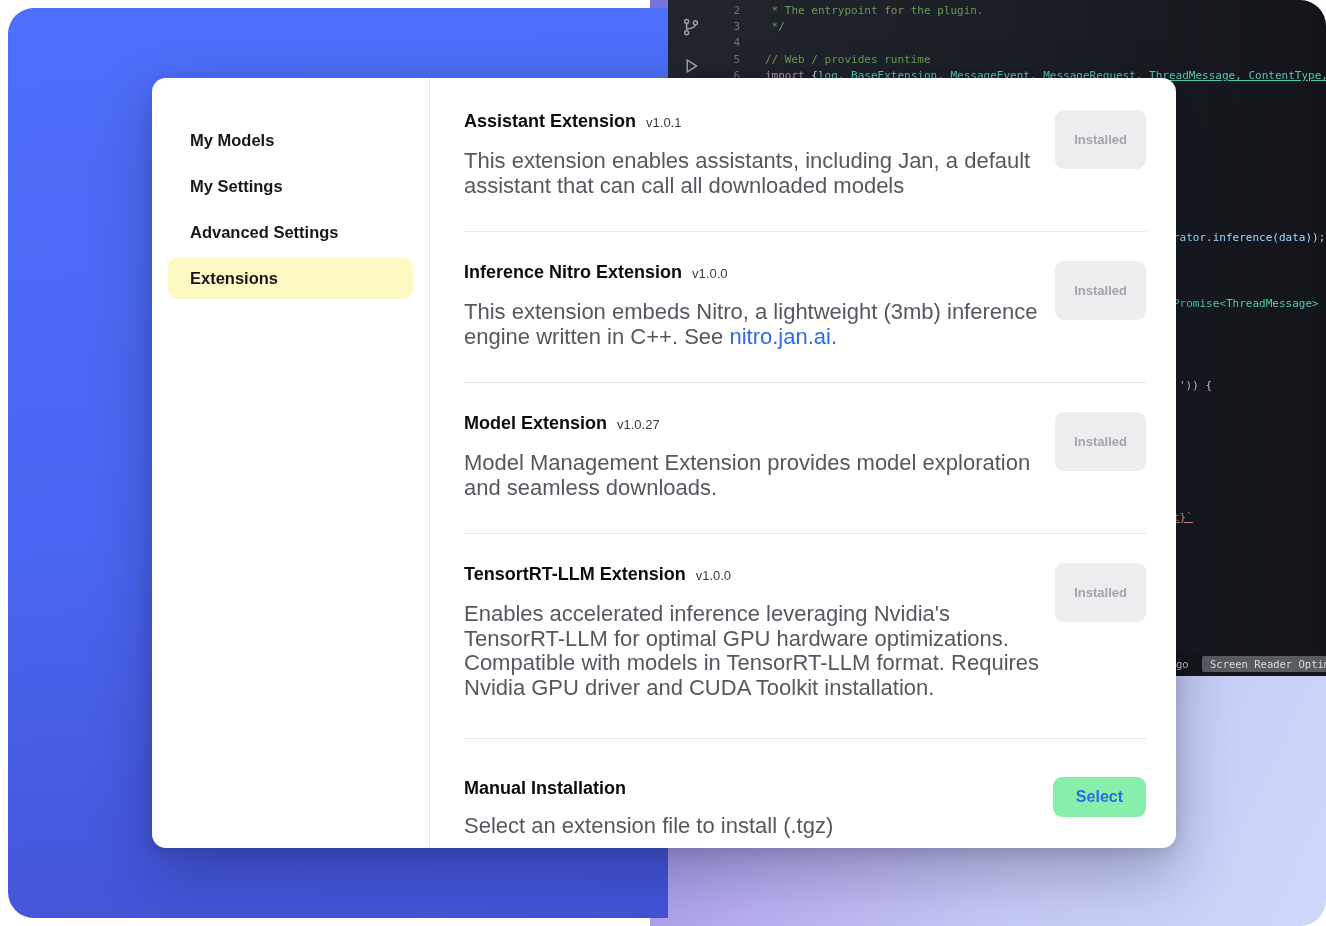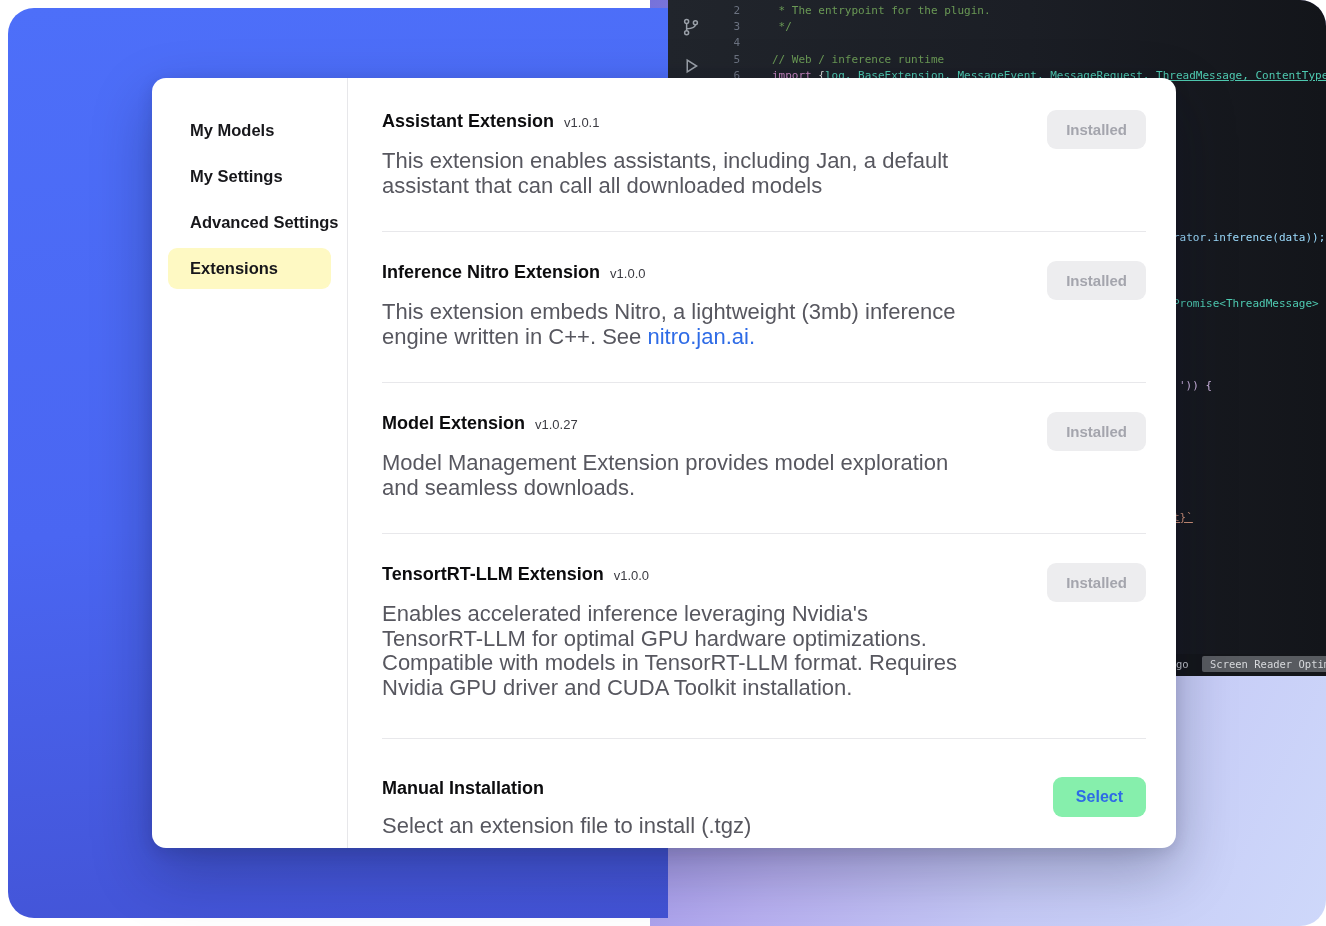--- a/index.html
+++ b/index.html
@@ -27,21 +27,21 @@
     font-family: "DejaVu Sans Mono", monospace;
     font-size: 11px;
     overflow: hidden;
   }
   .activity-icon { position: absolute; left: 13px; color: #9aa0a8; }
   .activity-icon.branch { top: 17px; }
   .activity-icon.run { top: 56px; }
   .code-lines { position: absolute; top: 2px; left: 0; right: 0; }
   .cl { display: flex; height: 16.4px; align-items: center; white-space: pre; }
   .ln { width: 72px; text-align: right; color: #6b7280; flex: none; }
-  .ct { margin-left: 32px; white-space: pre; }
+  .ct { margin-left: 25px; white-space: pre; }
   .tok-green { color: #6a9955; }
   .tok-purple { color: #c586c0; }
   .tok-plain { color: #d4d4d4; }
   .tok-teal { color: #4ec9b0; text-decoration: underline; }
   .frag { position: absolute; white-space: pre; }
   .frag.f0 { left: 505px; top: 231px; color: #9cdcfe; }
   .frag.f1 { left: 505px; top: 297px; color: #4ec9b0; }
   .frag.f2 { left: 511px; top: 379px; color: #cdb4e0; }
   .frag.f3 { left: 505px; top: 511px; color: #ce9178; text-decoration: underline; }
   .statusbar {
@@ -64,23 +64,23 @@
 
   
   .modal {
     position: absolute; left: 152px; top: 78px; width: 1024px; height: 770px;
     background: #ffffff; border-radius: 14px;
     box-shadow: 0 24px 60px rgba(10,15,40,.28), 0 4px 16px rgba(10,15,40,.12);
     display: flex; overflow: hidden;
     color: #0c0c0e;
   }
   .sidebar {
-    width: 196px; flex: none;
+    width: 278px; flex: none;
     border-right: 1px solid #e7e7ea;
-    padding: 32px 16px 0;
+    padding: 42px 16px 0;
   }
   .side-item {
     font-size: 16.5px; font-weight: 600; color: #17171b;
     padding: 11px 22px; border-radius: 9px; margin-bottom: 5px;
     cursor: pointer; white-space: nowrap;
   }
   .side-item.active { background: #fef9c3; }
 
   .content { flex: 1; padding: 30px 30px 0 34px; overflow: hidden; }
   .row {
@@ -90,21 +90,21 @@
   .row.first { padding-top: 0; }
   .row.tensor { padding-bottom: 38px; }
   .row.last { border-bottom: none; padding-top: 36px; }
   .row-info { max-width: 600px; }
   .ext-title { font-size: 18px; font-weight: 700; color: #0c0c0e; line-height: 26px; }
   .ext-version { font-size: 13px; font-weight: 400; color: #3b3b42; margin-left: 10px; }
   .ext-desc { margin: 13px 0 0; font-size: 22px; line-height: 24.5px; color: #57575f; max-width: 585px; }
   .link { color: #2e6be6; text-decoration: none; cursor: pointer; }
   .btn {
     border: none; border-radius: 9px; margin-top: 2px;
-    padding: 11px 19px; font-size: 15px; font-weight: 600;
+    padding: 22px 19px; font-size: 13px; font-weight: 600;
     font-family: "Liberation Sans", sans-serif; cursor: pointer; flex: none;
   }
   .btn-installed { background: #ededef; color: #a4a5ad; }
   .btn-select { background: #86efac; color: #2e6be6; font-weight: 700; padding: 11px 23px; font-size: 16px; }
 </style>
 </head>
 <body>
 
 <div class="screen">
 
@@ -134,21 +134,21 @@
       <div class="cl">
         <span class="ln">3</span>
         <span class="ct tok-green"> */</span>
       </div>
       <div class="cl">
         <span class="ln">4</span>
         <span class="ct"></span>
       </div>
       <div class="cl">
         <span class="ln">5</span>
-        <span class="ct tok-green">// Web / inference runtime</span>
+        <span class="ct tok-green">// Web / provides runtime</span>
       </div>
       <div class="cl">
         <span class="ln">6</span>
         <span class="ct"><span class="tok-purple">import </span><span class="tok-plain">{</span><span class="tok-teal">log, BaseExtension, MessageEvent, MessageRequest, ThreadMessage, ContentType,</span></span>
       </div>
     </div>
 
     <span class="frag f0">rator.inference(data));</span>
     <span class="frag f1">Promise&lt;ThreadMessage&gt;</span>
     <span class="frag f2">')) {</span>

